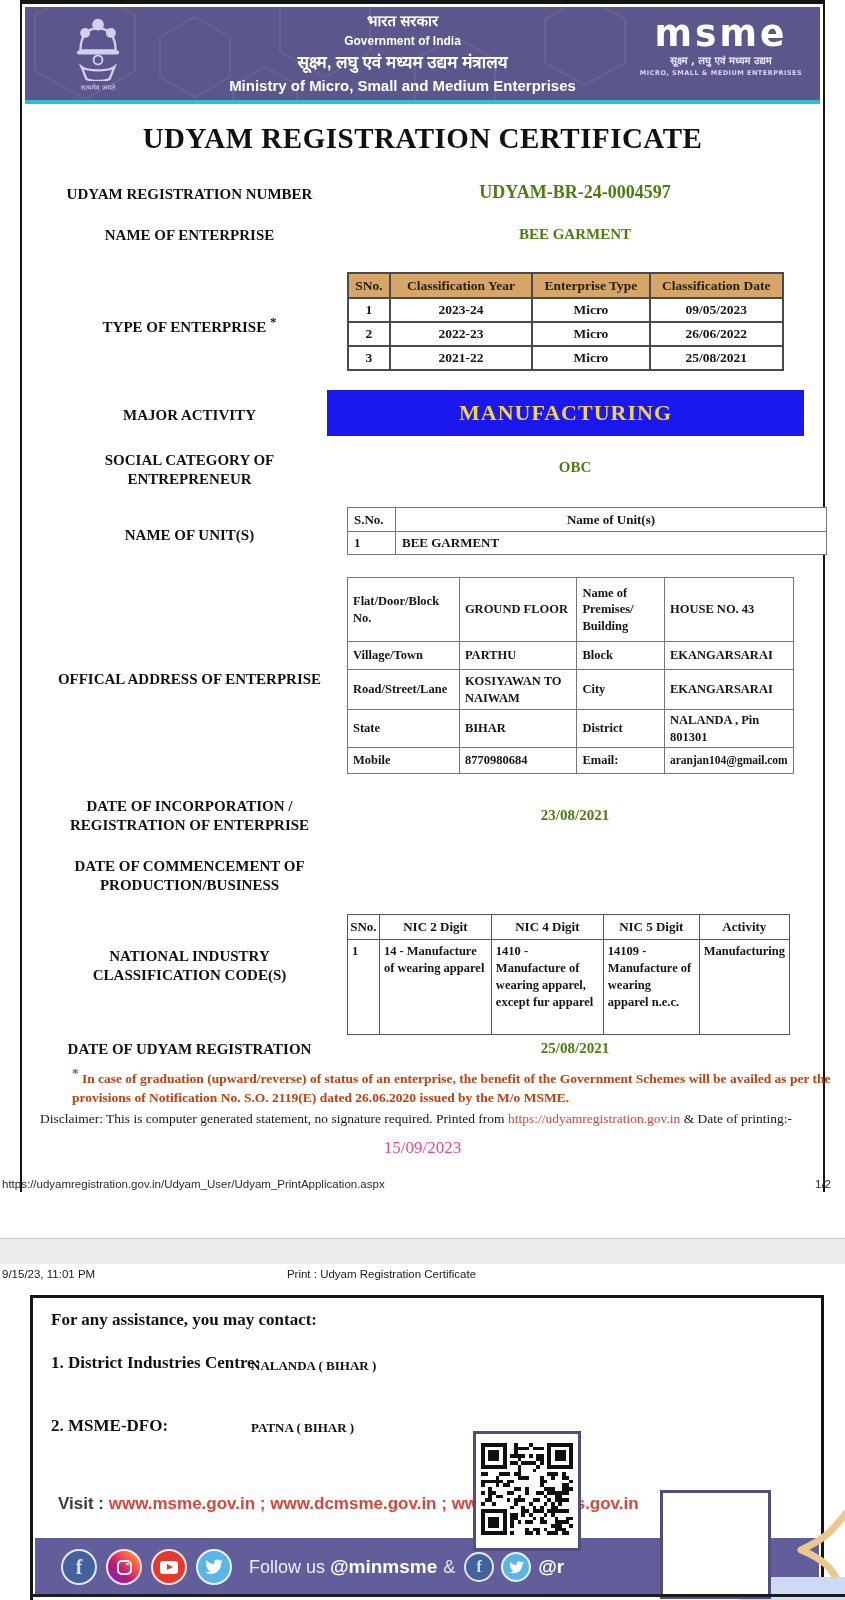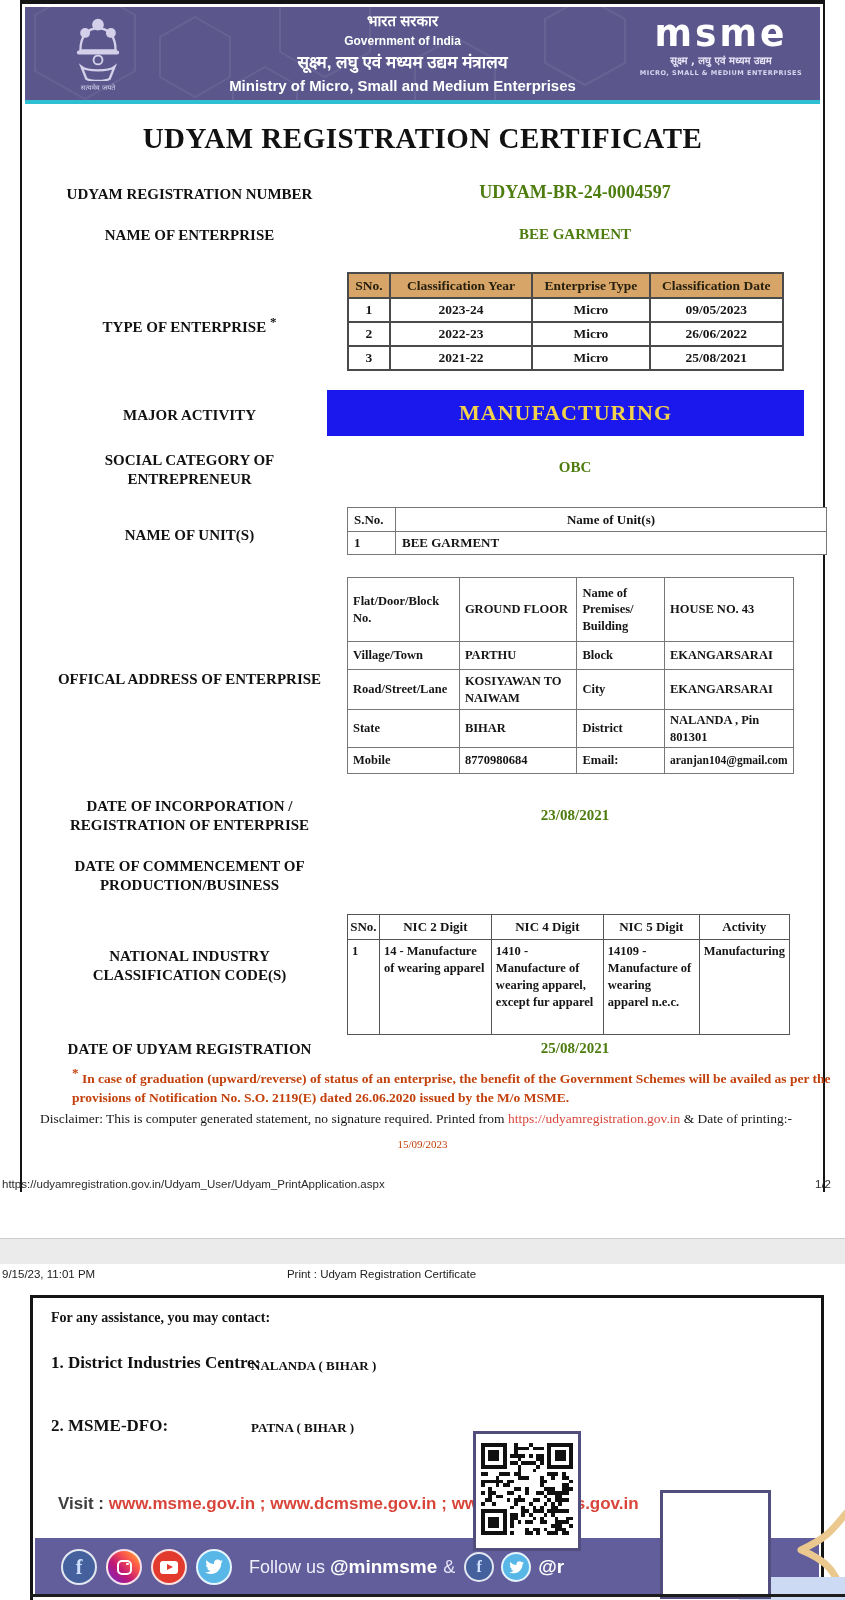--- a/index.html
+++ b/index.html
@@ -58,39 +58,39 @@
   .addr-table td { border:1.5px solid #777; font-size:12.5px; padding:2px 5px; vertical-align:middle; line-height:1.3; }
 
   .nic-table { left:325px; top:910px; width:443px; border:1.5px solid #555; }
   .nic-table th { border:1.5px solid #555; font-size:13px; height:25px; text-align:center; }
   .nic-table td { border:1.5px solid #555; font-size:12.5px; padding:3px 4px; vertical-align:top; text-align:left; line-height:1.35; }
 
   .footnote { position:absolute; left:18px; top:1060px; width:772px; font-size:13.5px; font-weight:bold;
               color:#c2410c; line-height:1.45;margin-left:32px; }
   .disclaimer { position:absolute; left:18px; top:1106px; width:772px; font-size:13.5px; color:#161616; line-height:1.4; }
   .disclaimer .link { color:#d9453a; }
-  .print-date { position:absolute; left:0; top:1134px; width:100%; text-align:center; font-size:11px; color:#c2410c; }
+  .print-date { position:absolute; left:0; top:1134px; width:100%; text-align:center; font-size:17px; color:#ec4899; }
 
   .print-footer { position:absolute; left:0; top:1178px; width:845px;
                   font-family:"Liberation Sans", sans-serif; font-size:11.5px; color:#2b2b2b; }
   .print-footer .url { position:absolute; left:2px; }
   .print-footer .pg  { position:absolute; right:14px; }
 
   .page-gap { position:absolute; left:0; top:1238px; width:845px; height:26px;
               background:#ebebeb; border-top:1px solid #cdcdcd; }
 
   
   .p2-head { position:absolute; left:0; top:1268px; width:763px; height:16px;
              font-family:"Liberation Sans", sans-serif; font-size:11.5px; color:#222; }
   .p2-head .ts { position:absolute; left:2px; }
   .p2-head .dt { position:absolute; left:0; width:100%; text-align:center; }
 
   .page2 { position:absolute; left:30px; top:1295px; width:794px; height:305px;
            border:3px solid #141414; border-bottom:none; background:#fff; }
-  .assist-heading { position:absolute; left:18px; top:12px; font-size:14px; font-weight:bold; color:#111; }
+  .assist-heading { position:absolute; left:18px; top:12px; font-size:17px; font-weight:bold; color:#111; }
   .contact-label { position:absolute; left:18px; font-size:17px; font-weight:bold; color:#111; }
   .contact-value { position:absolute; left:218px; font-size:13px; font-weight:bold; color:#111; }
 
   .visit-line { position:absolute; left:25px; top:196px; font-family:"Liberation Sans", sans-serif;
                 font-size:17px; font-weight:bold; color:#3d3d3d; }
   .visit-line .vlink, .visit-line .vsep { color:#d9453a; }
 
   .social-banner { position:absolute; left:2px; right:2px; top:240px; height:58px; background:#615e9b;
                    display:flex; align-items:center; padding-left:26px;
                    font-family:"Liberation Sans", sans-serif; color:#fff; }

